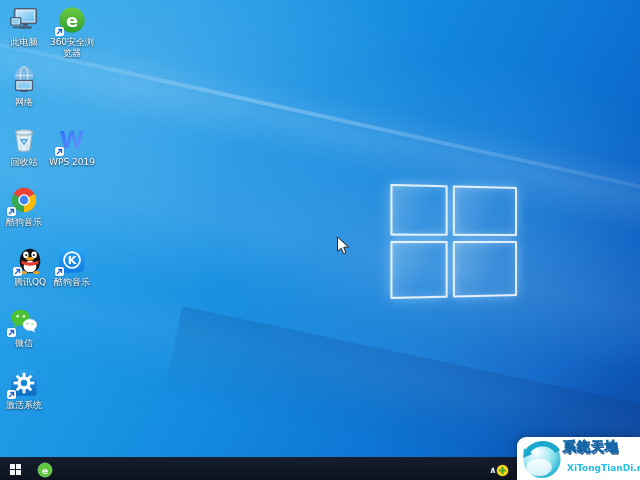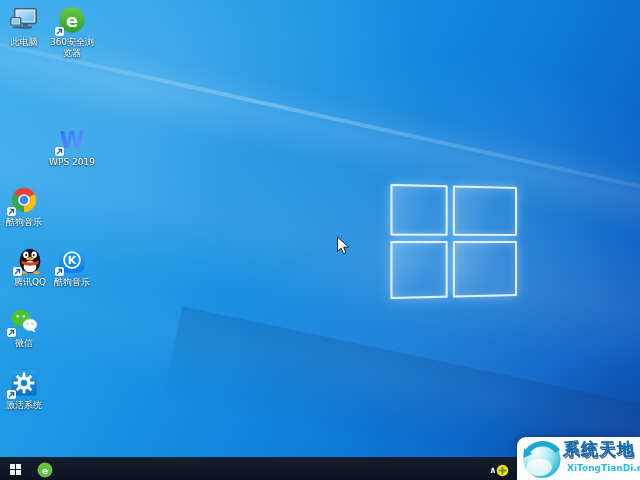--- a/index.html
+++ b/index.html
@@ -48,21 +48,21 @@
   #startBtn{left:0;width:30px;}
   #tb360{left:32px;width:26px;}
   .chev{position:absolute;left:486px;top:0;height:23px;width:14px;display:flex;align-items:center;
     justify-content:center;color:#e8eef5;font-size:9px;font-weight:bold;}
   #trayIcon{position:absolute;left:496px;top:4px;}
 
   
   #watermark{position:absolute;left:517px;top:437px;width:123px;height:43px;background:#fff;
     border-radius:9px 0 0 0;box-shadow:-2px -2px 6px rgba(0,0,0,.2);}
   #wmLogo{position:absolute;left:3px;top:0px;}
-  .wm-title{position:absolute;left:46px;top:1px;font-size:17px;font-weight:400;color:#2cc5ea;
+  .wm-title{position:absolute;left:46px;top:1px;font-size:13px;font-weight:700;color:#2cc5ea;
     -webkit-text-stroke:1px #1767a8;text-shadow:1px 1.5px 0 rgba(20,60,130,.85);letter-spacing:1px;white-space:nowrap;}
   .wm-url{position:absolute;left:50px;top:26px;font-size:9px;font-weight:bold;color:#23bfe4;white-space:nowrap;}
 
   #cursor{position:absolute;left:336px;top:236px;pointer-events:none;}
 </style>
 </head>
 <body>
 
 <div id="stage">
 
@@ -114,22 +114,47 @@
       </svg>
       <span class="badge">
         <svg width="9" height="9" viewBox="0 0 9 9">
             <path d="M2 7 L6.3 2.7 M3.2 2.5 H6.6 V5.9" stroke="#1e62d0" stroke-width="1.3" fill="none"></path>
           </svg>
       </span>
     </div>
     <div class="lbl">360安全浏览器</div>
   </div>
 
-
-
+  <div class="cell" style="left:1px;top:65px">
+    <div class="ic">
+      <svg width="30" height="30" viewBox="0 0 32 32">
+        <circle cx="16" cy="11" r="9.5" fill="#7fb9e6"></circle>
+        <ellipse cx="16" cy="11" rx="4.2" ry="9.5" fill="none" stroke="rgba(255,255,255,.8)" stroke-width="1"></ellipse>
+        <line x1="6.5" y1="11" x2="25.5" y2="11" stroke="rgba(255,255,255,.8)" stroke-width="1"></line>
+        <rect x="7" y="16.5" width="18" height="10.5" rx="1.2" fill="#e8f4fc" stroke="#44607b" stroke-width="1.6"></rect>
+        <rect x="9" y="18.5" width="14" height="6.6" fill="#8ecdf2"></rect>
+        <rect x="12" y="27" width="8" height="1.8" rx="0.9" fill="#44607b"></rect>
+      </svg>
+    </div>
+    <div class="lbl">网络</div>
+  </div>
+
+
+  <div class="cell" style="left:1px;top:125px">
+    <div class="ic">
+      <svg width="30" height="30" viewBox="0 0 32 32">
+        <path d="M7.5 8.5 L10 27 Q16 29 22 27 L24.5 8.5" fill="rgba(236,245,250,.92)" stroke="#9db4c2" stroke-width="1.3"></path>
+        <line x1="12" y1="11" x2="13" y2="26" stroke="#c2d5e0" stroke-width="1"></line>
+        <line x1="20" y1="11" x2="19" y2="26" stroke="#c2d5e0" stroke-width="1"></line>
+        <ellipse cx="16" cy="8" rx="9" ry="2.8" fill="#dcebf4" stroke="#9db4c2" stroke-width="1.3"></ellipse>
+        <path d="M13 15.5 h6 l-3 5 Z" fill="none" stroke="#4a98d4" stroke-width="1.3"></path>
+      </svg>
+    </div>
+    <div class="lbl">回收站</div>
+  </div>
 
   <div class="cell" style="left:49px;top:125px">
     <div class="ic">
       <svg width="30" height="30" viewBox="0 0 32 32">
         <defs>
             <linearGradient id="wg" x1="0" y1="0" x2="1" y2="1">
           <stop offset="0" stop-color="#2f6cf6"></stop>
               <stop offset="1" stop-color="#6aa0ff"></stop>
             </linearGradient>
           </defs>

